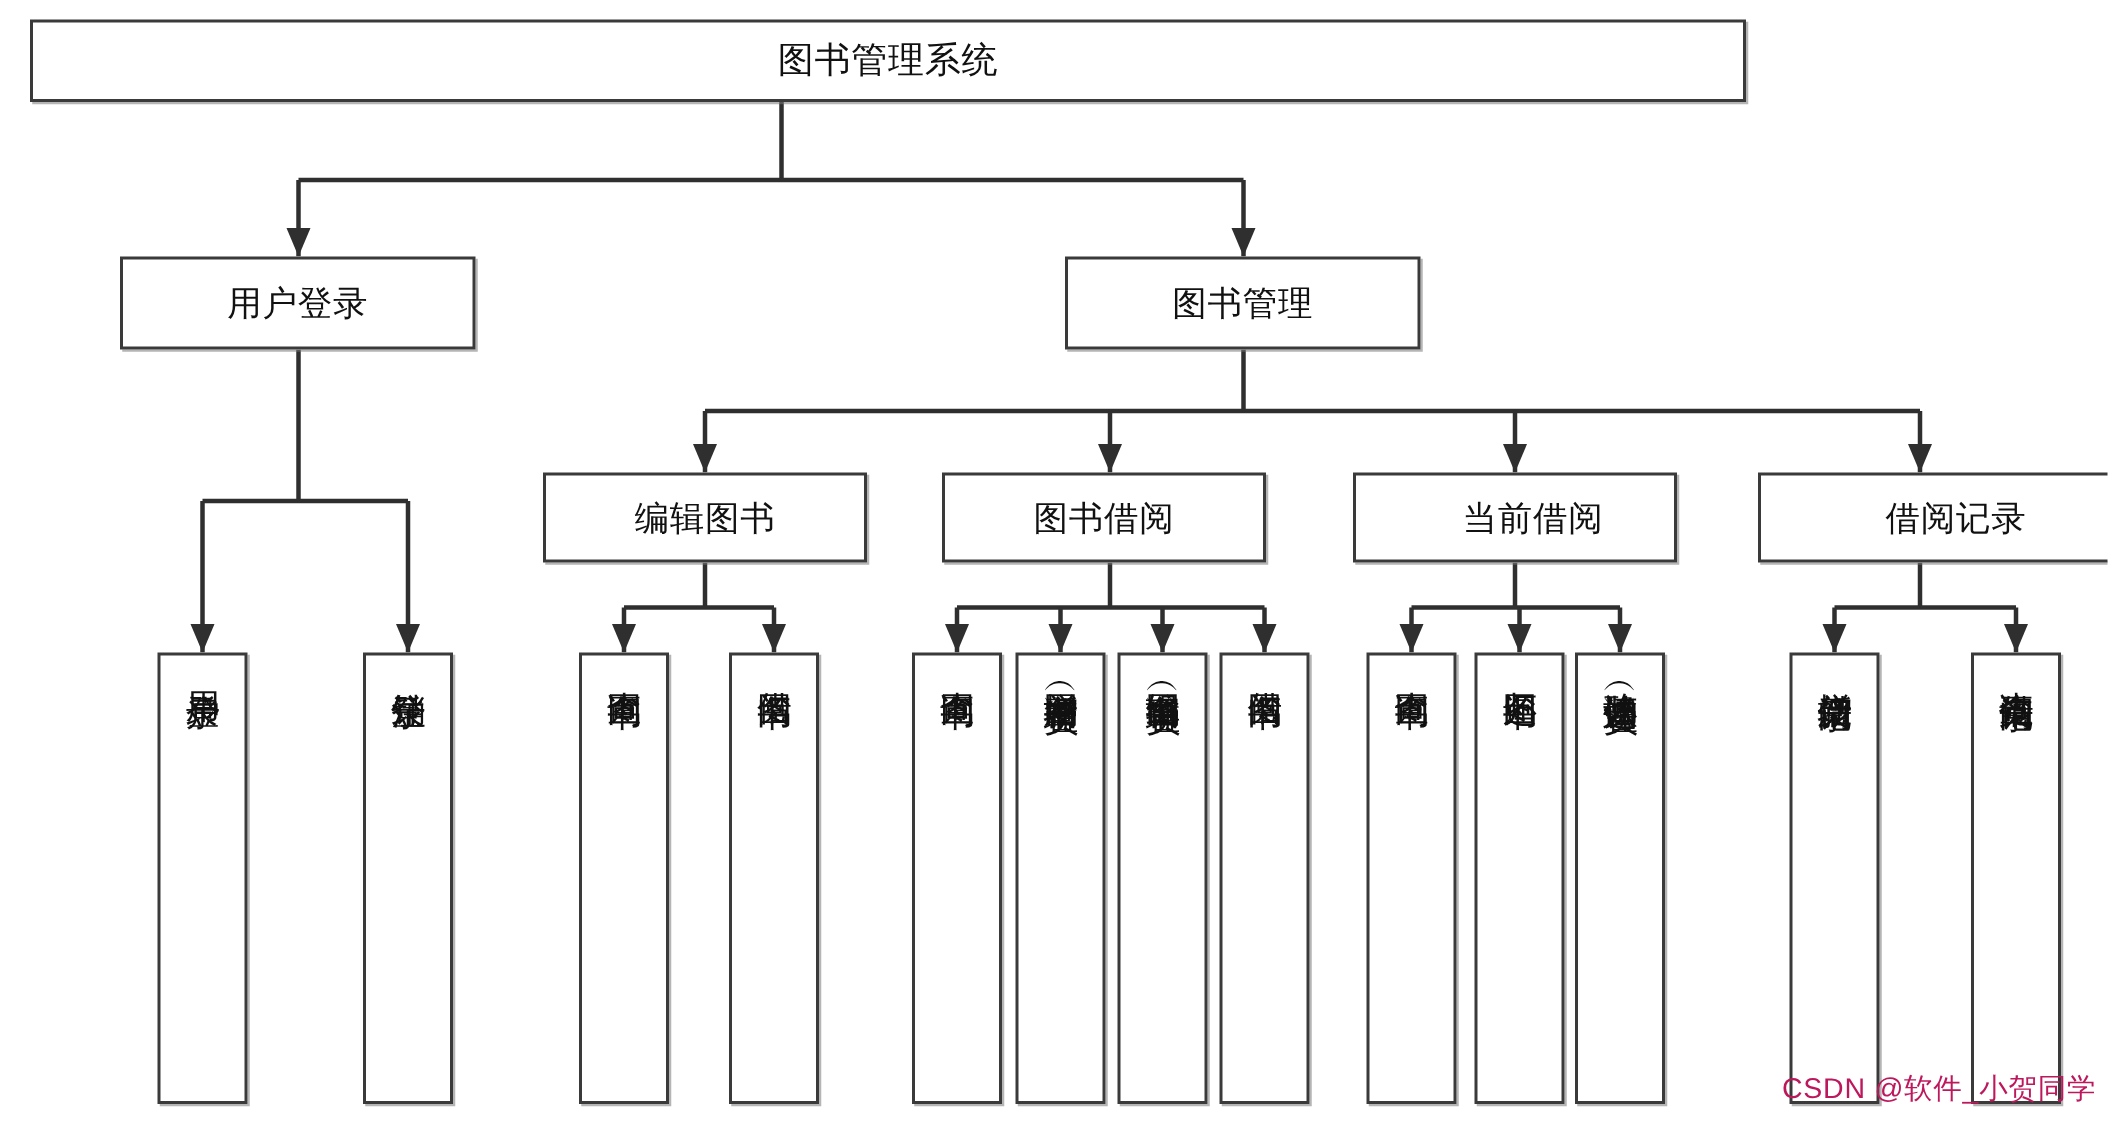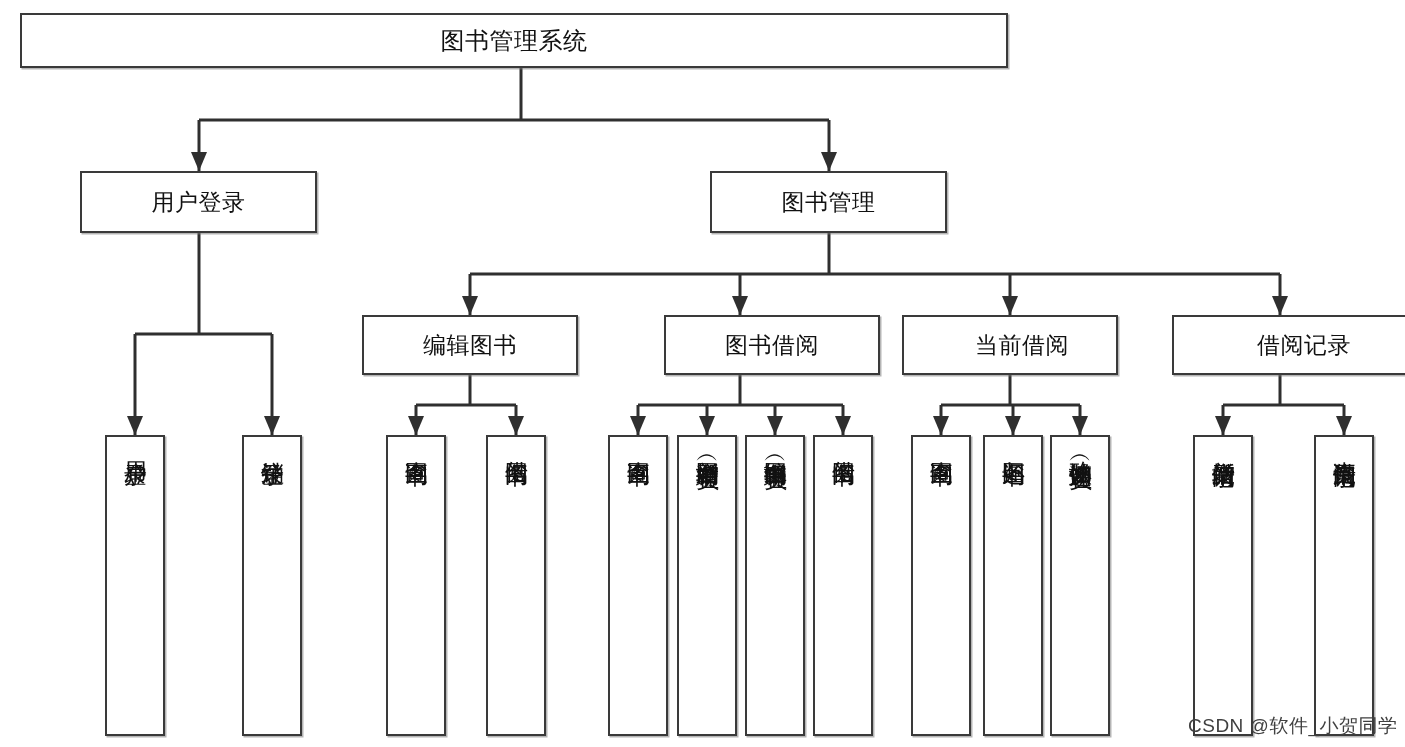--- a/index.html
+++ b/index.html
@@ -65,21 +65,21 @@
     white-space: nowrap;
   }
   .node.root .node-label {
     font-size: 24px;
   }
   #watermark {
     position: absolute;
     left: 1188px;
     top: 713px;
     font-size: 19px;
-    color: #404040;
+    color: #be185d;
     white-space: nowrap;
     letter-spacing: 0.5px;
   }
 </style>
 </head>
 <body>
 
 <div id="diagram-root">
   <svg id="edges-layer" viewBox="0 0 1405 747" width="1405" height="747">
       <line x1="521" y1="68" x2="521" y2="120" stroke="#2f2f2f" stroke-width="3"></line>
@@ -129,33 +129,33 @@
       <line x1="1080" y1="405" x2="1080" y2="435" stroke="#2f2f2f" stroke-width="3"></line>
       <polygon points="1072,416 1088,416 1080,435" fill="#2f2f2f"></polygon>
       <line x1="1280" y1="375" x2="1280" y2="405" stroke="#2f2f2f" stroke-width="3"></line>
       <line x1="1223" y1="405" x2="1344" y2="405" stroke="#2f2f2f" stroke-width="3"></line>
       <line x1="1223" y1="405" x2="1223" y2="435" stroke="#2f2f2f" stroke-width="3"></line>
       <polygon points="1215,416 1231,416 1223,435" fill="#2f2f2f"></polygon>
       <line x1="1344" y1="405" x2="1344" y2="435" stroke="#2f2f2f" stroke-width="3"></line>
       <polygon points="1336,416 1352,416 1344,435" fill="#2f2f2f"></polygon>
     </svg>
   <div id="nodes-layer">
-      <div class="node horizontal root" style="left: 20px; top: 13px; width: 988px; height: 55px;">
+      <div class="node horizontal root" style="left: 20px; top: 13px; width: 1144px; height: 55px;">
         <span class="node-label">图书管理系统</span>
       </div>
       <div class="node horizontal" style="left: 80px; top: 171px; width: 237px; height: 62px;">
         <span class="node-label">用户登录</span>
       </div>
       <div class="node horizontal" style="left: 710px; top: 171px; width: 237px; height: 62px; justify-content: center;">
         <span class="node-label">图书管理</span>
       </div>
       <div class="node horizontal" style="left: 362px; top: 315px; width: 216px; height: 60px;">
         <span class="node-label">编辑图书</span>
       </div>
-      <div class="node horizontal" style="left: 664px; top: 315px; width: 216px; height: 60px; justify-content: center;">
+      <div class="node horizontal" style="left: 628px; top: 315px; width: 216px; height: 60px; justify-content: center;">
         <span class="node-label">图书借阅</span>
       </div>
       <div class="node horizontal" style="left: 902px; top: 315px; width: 216px; height: 60px; padding-left: 24px;">
         <span class="node-label">当前借阅</span>
       </div>
       <div class="node horizontal" style="left: 1172px; top: 315px; width: 248px; height: 60px; padding-left: 16px;">
         <span class="node-label">借阅记录</span>
       </div>
       <div class="node vertical" style="left: 105px; top: 435px; width: 60px; height: 301px;">
         <span class="node-label">用户登录</span>

